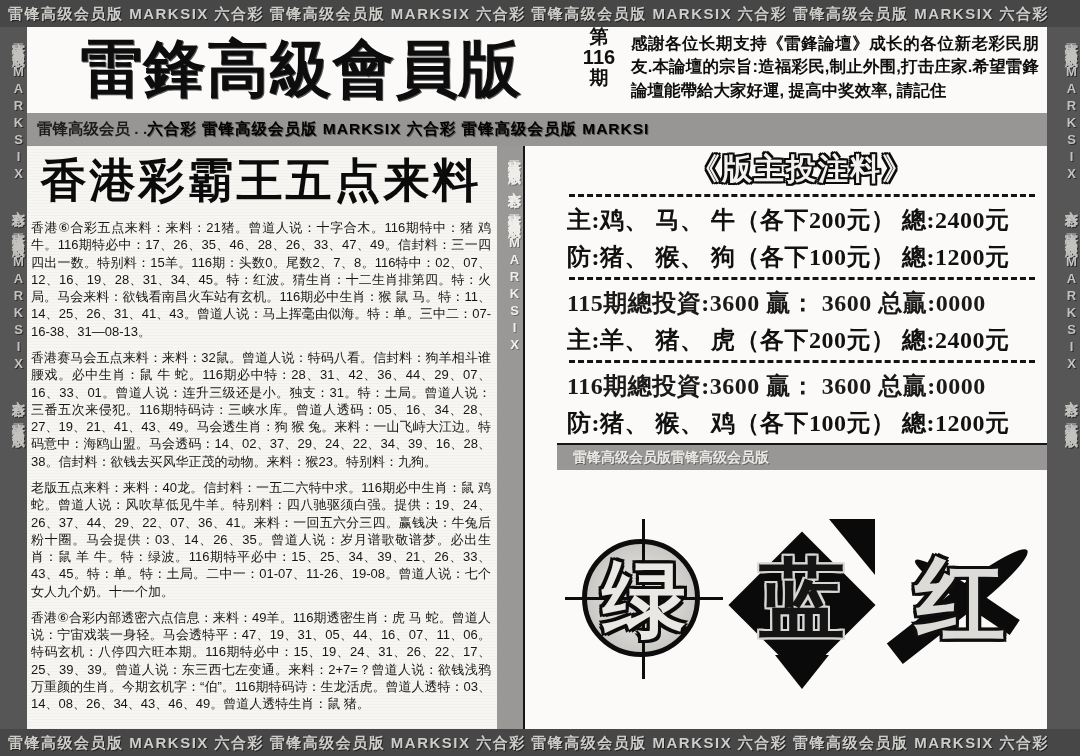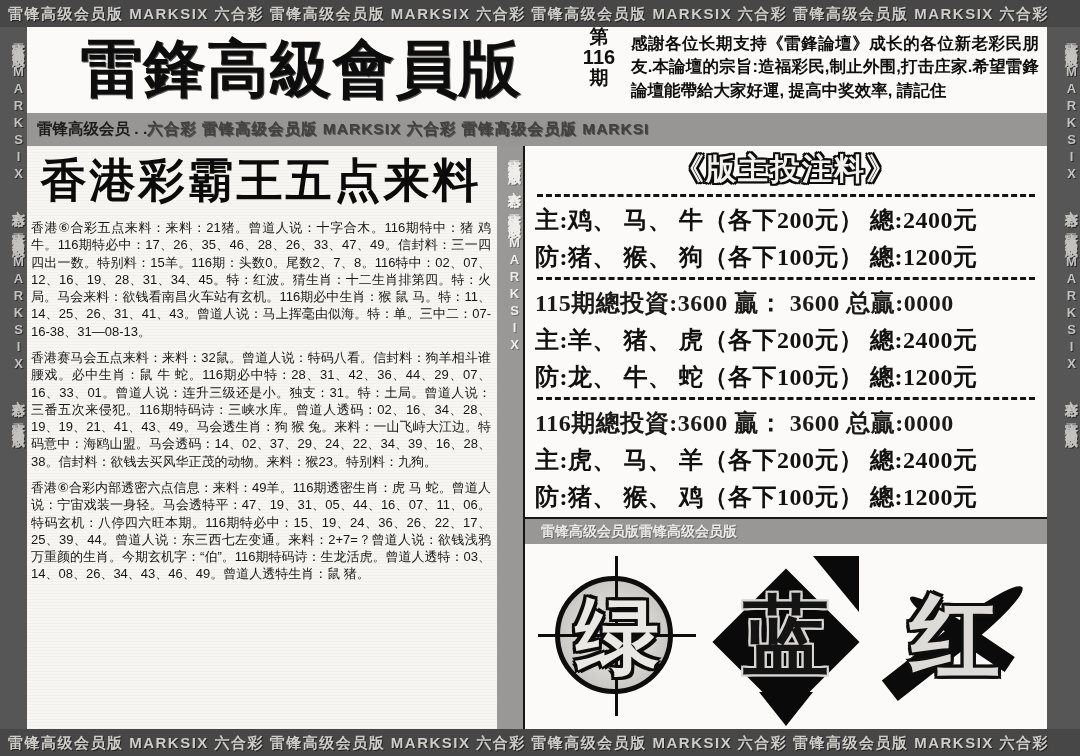--- a/index.html
+++ b/index.html
@@ -63,21 +63,21 @@
     color: #0e0e0e; text-align: justify;
   }
   
   .sub-band {
     height: 33px; flex: 0 0 33px; background: #989694;
     display: flex; align-items: center;
     padding: 0 10px; font-weight: bold; font-size: 15.5px;
     overflow: hidden; white-space: nowrap;
   }
   .sub-band .sb-left  { color: #1c1c1c; }
-  .sub-band .sb-right { color: #404040; letter-spacing: 1px; text-shadow: 1px 1px 0 #555; }
+  .sub-band .sb-right { color: #000000; letter-spacing: 1px; text-shadow: 1px 1px 0 #555; }
 
   
   .main-row { flex: 1 1 auto; display: flex; min-height: 0; }
   .left-col { flex: 0 0 470px; width: 470px; padding: 2px 6px 0 4px; overflow: hidden; }
   .tips-title {
     font-size: 46px; font-weight: bold; text-align: center;
     letter-spacing: 3px; margin: 2px 0 7px;
     font-family: "Liberation Serif", "DejaVu Serif", serif;
     color: #0b0b0b;
   }
@@ -87,21 +87,21 @@
   }
   .mid-band {
     flex: 0 0 26px; width: 26px; background: #9a9896;
     color: #efeeea; writing-mode: vertical-rl; text-orientation: upright;
     font-size: 13px; font-weight: bold; letter-spacing: 2px;
     overflow: hidden; white-space: nowrap; padding-top: 4px;
     text-shadow: 1px 1px 0 #6b6b6b;
   }
   .right-col {
     flex: 1 1 auto; display: flex; flex-direction: column;
-    border-left: 2px solid #161616; min-width: 0; background: #fbfaf8;
+    border-left: 2px solid #161616; min-width: 0; background: #fbfaf8; padding-left: 32px;
   }
   .bets-box { flex: 0 0 auto; padding: 2px 10px 4px 10px; border-bottom: 2px solid #161616; }
   .bets-title {
     text-align: center; font-size: 30px; font-weight: bold; letter-spacing: 2px;
     font-family: "Liberation Serif", "DejaVu Serif", serif;
     color: #f2f1ee;
     text-shadow: -2px -2px 0 #0c0c0c, 2px -2px 0 #0c0c0c, -2px 2px 0 #0c0c0c,
                   2px 2px 0 #0c0c0c, 0 -2px 0 #0c0c0c, 0 2px 0 #0c0c0c,
                  -2px 0 0 #0c0c0c, 2px 0 0 #0c0c0c;
     margin: 1px 0 4px;
@@ -190,48 +190,47 @@
       <div class="sub-band">
         <span class="sb-left">雷锋高级会员 . .</span>
         <span class="sb-right">六合彩  雷锋高级会员版  MARKSIX  六合彩  雷锋高级会员版  MARKSI</span>
       </div>
 
       <div class="main-row">
 
         <div class="left-col tips">
           <div class="tips-title">香港彩霸王五点来料</div>
           <p>香港⑥合彩五点来料：来料：21猪。曾道人说：十字合木。116期特中：猪 鸡 牛。116期特必中：17、26、35、46、28、26、33、47、49。信封料：三一四四出一数。特别料：15羊。116期：头数0。尾数2、7、8。116特中：02、07、12、16、19、28、31、34、45。特：红波。猜生肖：十二生肖排第四。特：火局。马会来料：欲钱看南昌火车站有玄机。116期必中生肖：猴 鼠 马。特：11、14、25、26、31、41、43。曾道人说：马上挥毫由似海。特：单。三中二：07-16-38、31—08-13。</p>
-          <p>香港赛马会五点来料：来料：32鼠。曾道人说：特码八看。信封料：狗羊相斗谁腰戏。必中生肖：鼠 牛 蛇。116期必中特：28、31、42、36、44、29、07、16、33、01。曾道人说：连升三级还是小。独支：31。特：土局。曾道人说：三番五次来侵犯。116期特码诗：三峡水库。曾道人透码：02、16、34、28、19、19、21、41、43、49。马会透生肖：狗 猴 兔。来料：一山飞峙大江边。特码意中：海鸥山盟。马会透码：14、02、37、29、24、22、34、39、16、28、38。信封料：欲钱去买风华正茂的动物。来料：猴23。特别料：九狗。</p>
-          <p>香港⑥合彩内部透密六点信息：来料：49羊。116期透密生肖：虎 马 蛇。曾道人说：宁宙戏装一身轻。马会透特平：47、19、31、05、44、16、07、11、06。特码玄机：八停四六旺本期。116期特必中：15、19、24、36、26、22、17、25、39、44。曾道人说：东三西七左变通。来料：2+7=？曾道人说：欲钱浅鸦万重颜的生肖。今期玄机字：“伯”。116期特码诗：生龙活虎。曾道人透特：03、14、08、26、34、43、46、49。曾道人透特生肖：鼠 猪。</p>
+          <p>香港赛马会五点来料：来料：32鼠。曾道人说：特码八看。信封料：狗羊相斗谁腰戏。必中生肖：鼠 牛 蛇。116期必中特：28、31、42、36、44、29、07、16、33、01。曾道人说：连升三级还是小。独支：31。特：土局。曾道人说：三番五次来侵犯。116期特码诗：三峡水库。曾道人透码：05、16、34、28、27、19、21、41、43、49。马会透生肖：狗 猴 兔。来料：一山飞峙大江边。特码意中：海鸥山盟。马会透码：14、02、37、29、24、22、34、39、16、28、38。信封料：欲钱去买风华正茂的动物。来料：猴23。特别料：九狗。</p>
+          <p>老版五点来料：来料：40龙。信封料：一五二六特中求。116期必中生肖：鼠 鸡 蛇。曾道人说：风吹草低见牛羊。特别料：四八驰驱须白强。提供：19、24、26、37、44、29、22、07、36、41。来料：一回五六分三四。赢钱决：牛兔后粉十圈。马会提供：03、14、26、35。曾道人说：岁月谱歌敬谱梦。必出生肖：鼠 羊 牛。特：绿波。116期特平必中：15、25、34、39、21、26、33、43、45。特：单。特：土局。二中一：01-07、11-26、19-08。曾道人说：七个女人九个奶。十一个加。</p>
+          <p>香港⑥合彩内部透密六点信息：来料：49羊。116期透密生肖：虎 马 蛇。曾道人说：宁宙戏装一身轻。马会透特平：47、19、31、05、44、16、07、11、06。特码玄机：八停四六旺本期。116期特必中：15、19、24、31、26、22、17、25、39、39。曾道人说：东三西七左变通。来料：2+7=？曾道人说：欲钱浅鸦万重颜的生肖。今期玄机字：“伯”。116期特码诗：生龙活虎。曾道人透特：03、14、08、26、34、43、46、49。曾道人透特生肖：鼠 猪。</p>
         </div>
 
         <div class="mid-band">雷锋高级会员版  六合彩  雷锋高级会员版  MARKSIX</div>
 
         <div class="right-col">
 
           <div class="bets-box">
             <div class="bets-title">《版主投注料》</div>
             <div class="dash"></div>
 
             <div class="period">
               <div class="p-row">主:鸡、 马、 牛（各下200元） 總:2400元</div>
               <div class="p-row">防:猪、 猴、 狗（各下100元） 總:1200元</div>
             </div>
             <div class="dash"></div>
 
             <div class="period">
               <div class="p-hdr">115期總投資:3600 贏：  3600  总贏:0000</div>
               <div class="p-row">主:羊、 猪、 虎（各下200元） 總:2400元</div>
-              <div class="p-row">防:龙、 牛、 蛇（各下100元） 總:1200元</div>
             </div>
             <div class="dash"></div>
 
             <div class="period">
               <div class="p-hdr">116期總投資:3600 贏：  3600  总贏:0000</div>
-              <div class="p-row">主:虎、 马、 羊（各下200元） 總:2400元</div>
               <div class="p-row">防:猪、 猴、 鸡（各下100元） 總:1200元</div>
             </div>
           </div>
 
           <div class="gray-band">
             <span>雷锋高级会员版</span>
             <span>雷锋高级会员版</span>
           </div>
 
           <div class="art-row">

